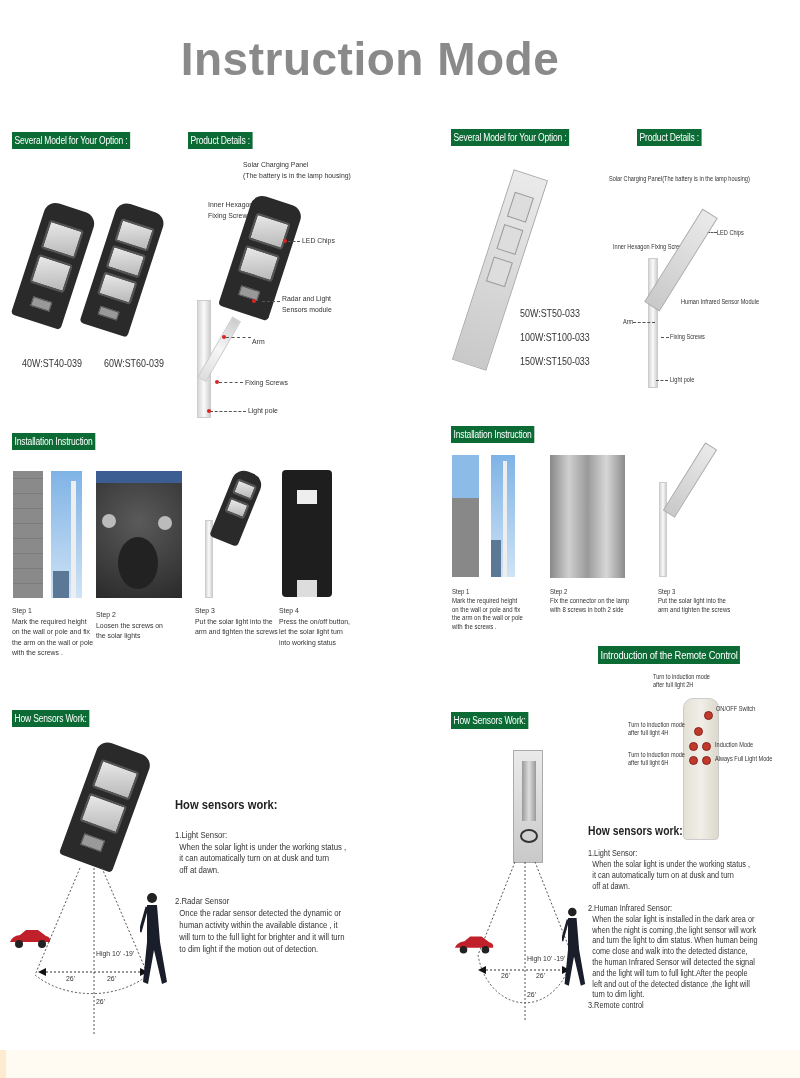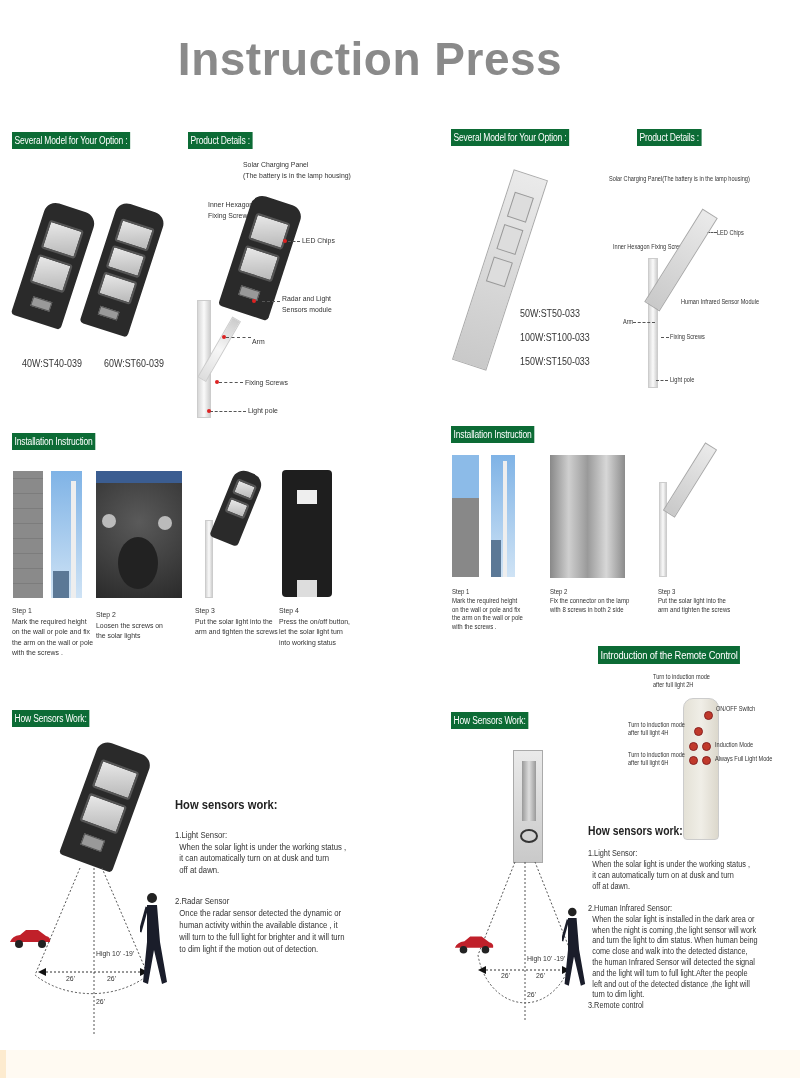--- a/index.html
+++ b/index.html
@@ -31,21 +31,21 @@
   .dot { position: absolute; width: 4px; height: 4px; border-radius: 50%; background: #d22; }
   .cone { position: absolute; }
   .car { position: absolute; width: 44px; height: 20px; }
   .person { position: absolute; }
   .remote { position: absolute; background: linear-gradient(90deg,#e4e1d6,#f0eee7,#dcd8cc); border-radius: 10px 10px 4px 4px; border: 1px solid #ccc; }
   .rbtn { position: absolute; width: 9px; height: 9px; border-radius: 50%; background: #c0392b; border: 1px solid #822; }
 </style>
 </head>
 <body>
 
-<div class="title">Instruction Press</div>
+<div class="title">Instruction Mode</div>
 
 <div>
   <div class="gl" style="left:12px;top:132px;">Several Model for Your Option :</div>
   <div class="gl" style="left:188px;top:132px;">Product Details :</div>
 
   <div class="lamp" style="left:28px;top:205px;width:52px;height:120px;transform:rotate(18deg);">
     <div class="cell" style="top:18px;height:30px;"></div>
     <div class="cell" style="top:54px;height:30px;"></div>
     <div class="sensor" style="top:96px;height:10px;"></div>
   </div>

